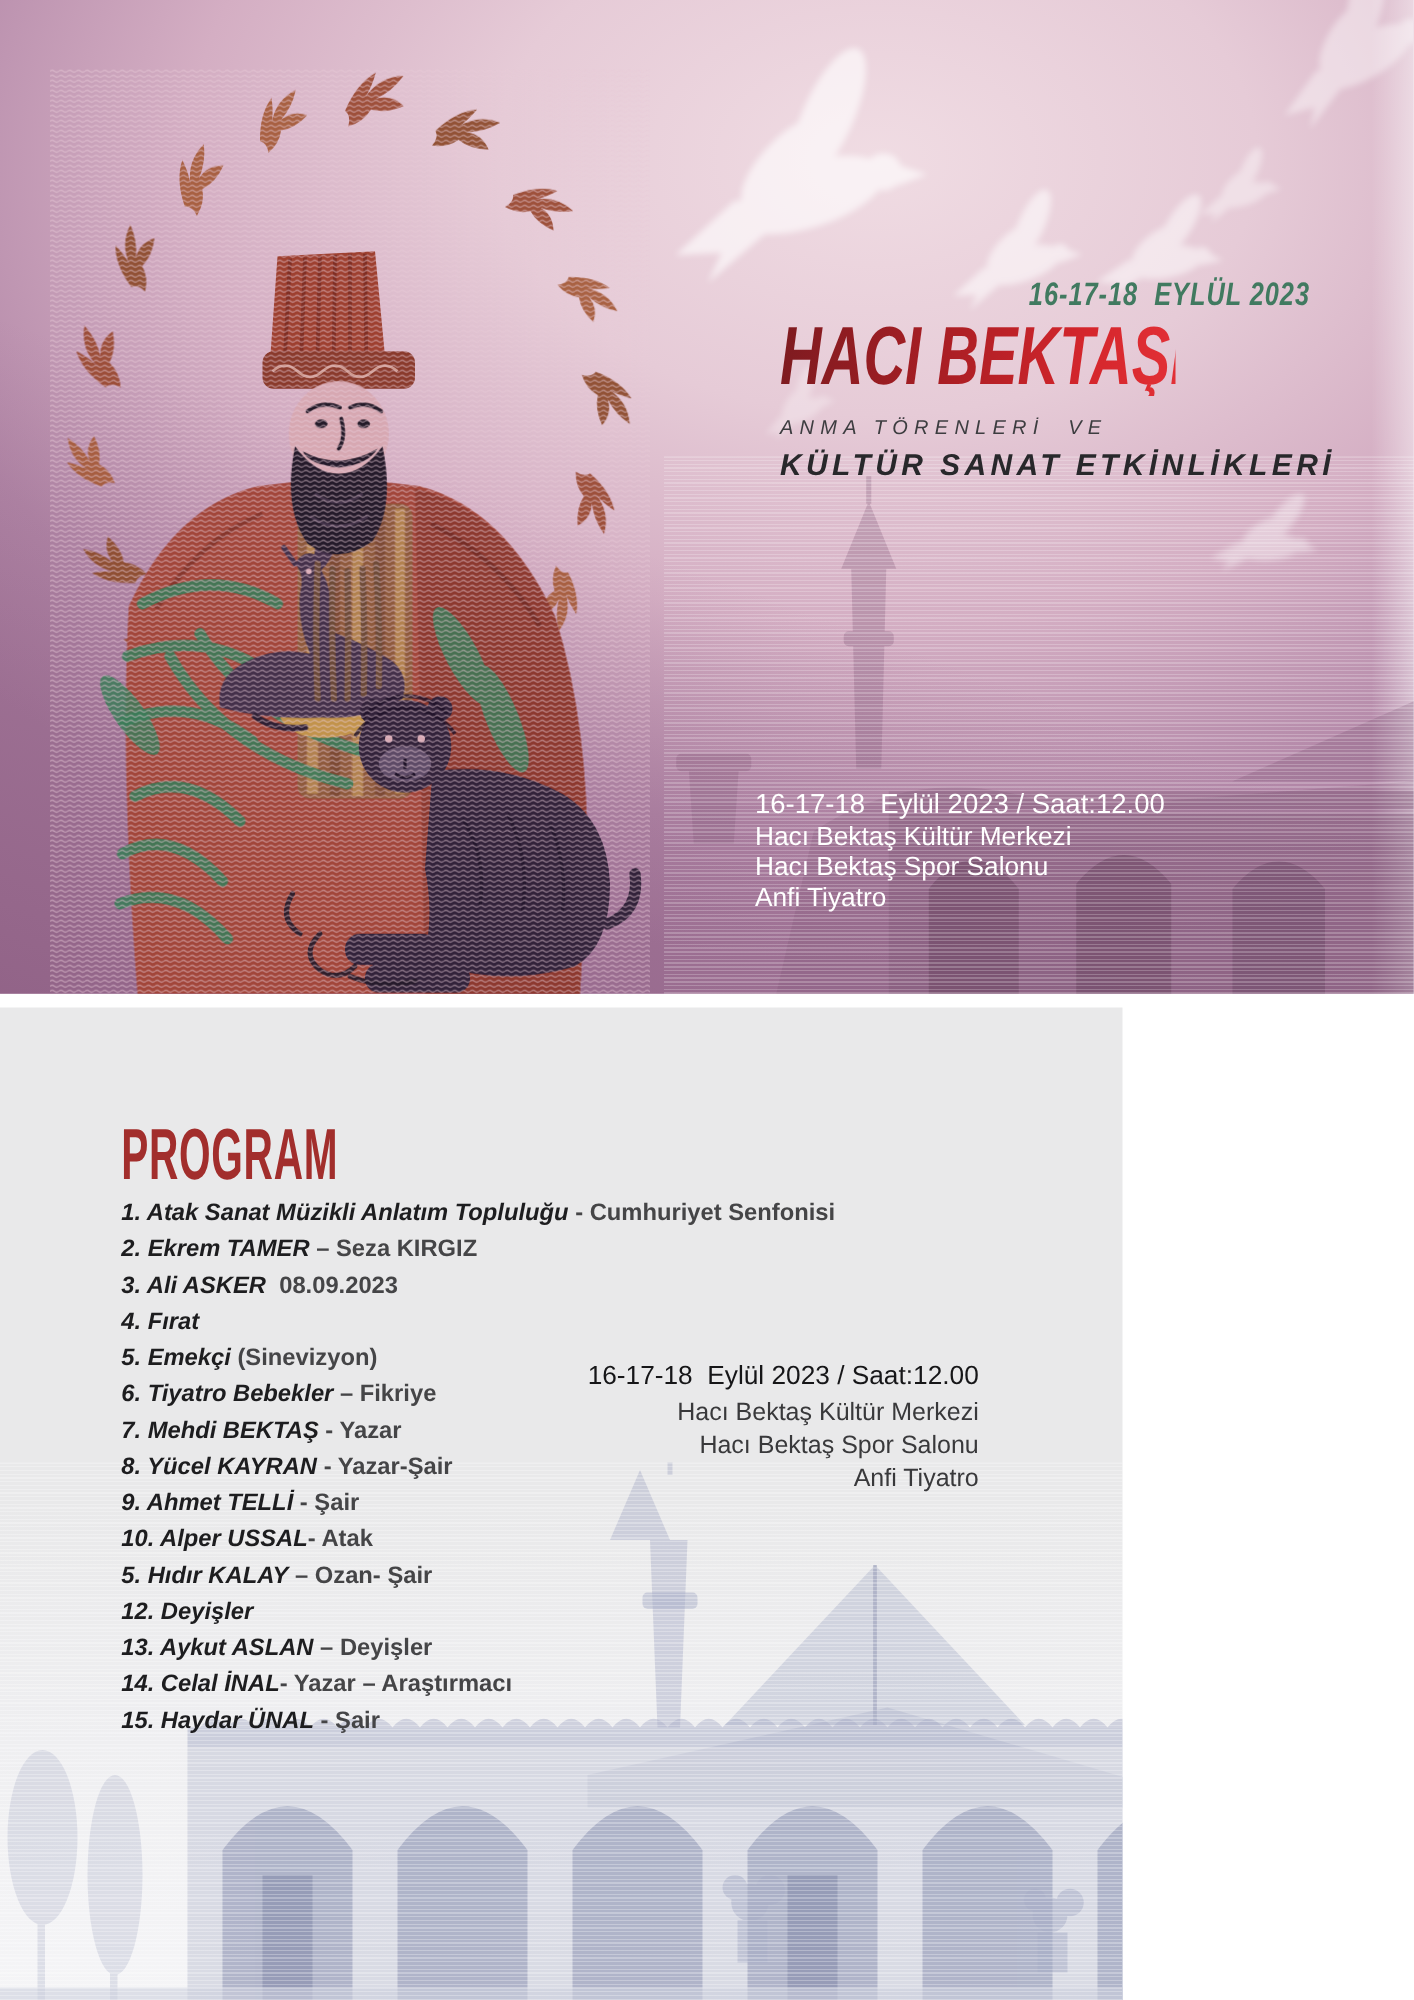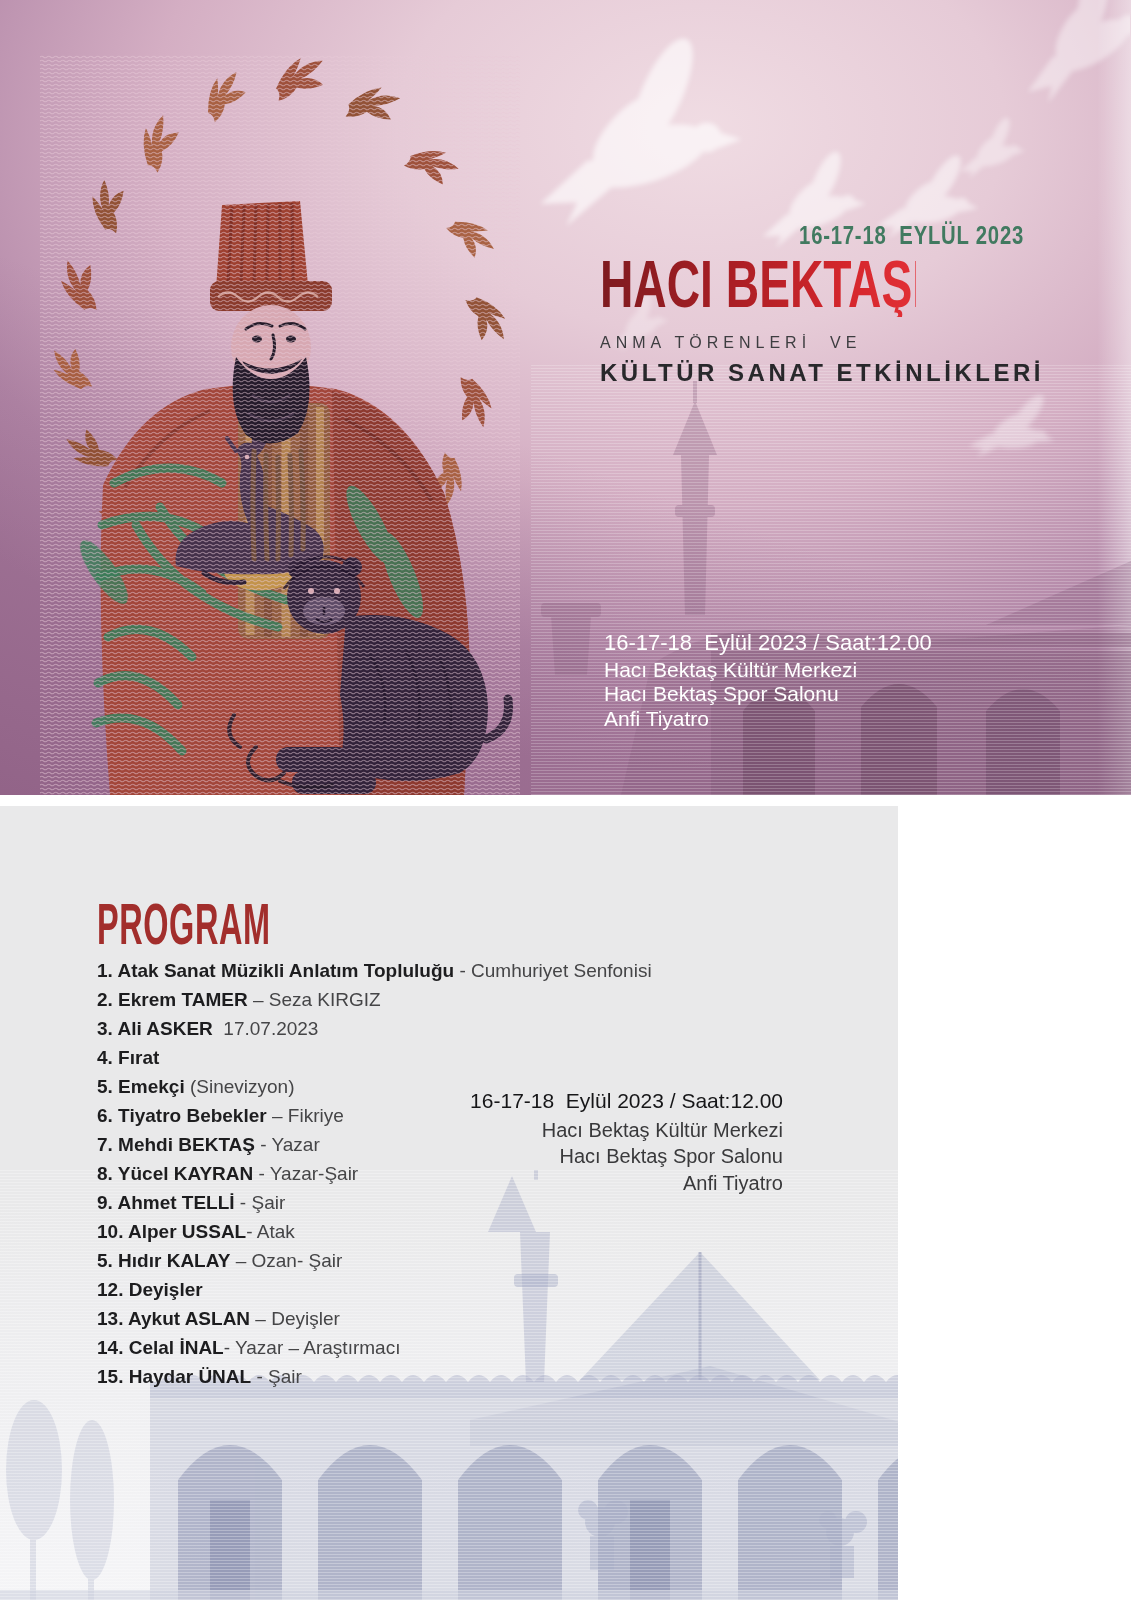--- a/index.html
+++ b/index.html
@@ -14,21 +14,21 @@
       linear-gradient(90deg, rgba(255,255,255,0) 97%, rgba(255,255,255,.45) 100%),
       radial-gradient(950px 640px at 62% 16%, #f0dce3 0%, #e6cbd7 32%, #d4aec3 58%, #b388a8 84%, #a87c9e 100%);}
   .scan{position:absolute;pointer-events:none;
     background:repeating-linear-gradient(180deg, rgba(255,255,255,.28) 0 1px, rgba(255,255,255,0) 1px 3px);}
   #scan-top{right:0;bottom:0;width:600px;height:430px;opacity:.8;}
 
   #doves-svg{position:absolute;left:470px;top:0px;width:660px;height:480px;}
   #calligram-svg{position:absolute;left:40px;top:55px;width:480px;height:740px;}
   #shrine-top-svg{position:absolute;right:0;bottom:0;width:600px;height:430px;}
 
-  .title-block{position:absolute;left:600px;top:220px;width:452px;}
+  .title-block{position:absolute;left:624px;top:220px;width:452px;font-style:italic;}
   .date-line{font-size:26px;font-weight:700;color:#417a60;text-align:right;white-space:pre;
     letter-spacing:1px;transform:scaleX(.78);transform-origin:right center;margin-right:28px;}
   .main-title{font-size:66px;font-weight:700;line-height:66px;margin-top:0px;white-space:nowrap;
     letter-spacing:0px;transform:scaleX(.70);transform-origin:left center;
     background:linear-gradient(90deg,#7e1b20 0%,#a81e24 40%,#d5262c 78%,#e23036 100%);
     -webkit-background-clip:text;background-clip:text;color:transparent;}
   .subtitle-1{font-size:16px;font-weight:400;color:#3d3d40;letter-spacing:5px;white-space:pre;margin-top:17px;}
   .subtitle-2{font-size:24px;font-weight:700;color:#28282b;letter-spacing:3.5px;white-space:nowrap;margin-top:7px;}
 
   .info{line-height:24.5px;}
@@ -39,22 +39,22 @@
   
   .bottom{position:absolute;left:0;top:806px;width:898px;height:794px;overflow:hidden;
     background:linear-gradient(180deg,#e9e9ea 0%,#e9e9ea 50%,#eeeef0 70%,#f5f5f7 100%);}
   #arcade-svg{position:absolute;left:0;bottom:0;width:1131px;height:430px;}
   #scan-bottom{left:0;right:0;bottom:0;height:430px;}
 
   .program-heading{position:absolute;left:97px;top:89px;font-size:58px;font-weight:700;line-height:58px;
     color:#a22e2c;white-space:nowrap;transform:scaleX(.56);transform-origin:left center;letter-spacing:1px;}
   .program-list{position:absolute;left:97px;top:150px;font-size:19px;}
   .item{white-space:pre;line-height:29px;height:29px;}
-  .ib{font-weight:700;color:#1d1d1f;}
-  .ir{font-weight:400;color:#454547;}
+  .ib{font-weight:700;color:#1d1d1f;font-style:italic;}
+  .ir{font-weight:700;color:#454547;}
 
   .info-bottom{position:absolute;right:115px;top:282px;text-align:right;color:#39393b;font-size:20px;line-height:26.5px;}
   .info-bottom .l1{font-size:21px;color:#161618;margin-bottom:2px;}
 </style>
 </head>
 <body>
 
 <div class="poster">
 
   <section class="top">
@@ -328,21 +328,21 @@
         <rect x="0" y="420" width="1131" height="10" fill="#cdd1de" opacity="0.6"></rect>
       </g>
     </svg>
     <div class="scan" id="scan-bottom"></div>
 
     <h2 class="program-heading" style="margin:0;">PROGRAM</h2>
 
     <div class="program-list" id="program-list">
         <div class="item"><span class="ib">1. Atak Sanat Müzikli Anlatım Topluluğu</span><span class="ir"> - Cumhuriyet Senfonisi</span></div>
         <div class="item"><span class="ib">2. Ekrem TAMER</span><span class="ir"> – Seza KIRGIZ</span></div>
-        <div class="item"><span class="ib">3. Ali ASKER</span><span class="ir">  17.07.2023</span></div>
+        <div class="item"><span class="ib">3. Ali ASKER</span><span class="ir">  08.09.2023</span></div>
         <div class="item"><span class="ib">4. Fırat</span><span class="ir"></span></div>
         <div class="item"><span class="ib">5. Emekçi</span><span class="ir"> (Sinevizyon)</span></div>
         <div class="item"><span class="ib">6. Tiyatro Bebekler</span><span class="ir"> – Fikriye</span></div>
         <div class="item"><span class="ib">7. Mehdi BEKTAŞ</span><span class="ir"> - Yazar</span></div>
         <div class="item"><span class="ib">8. Yücel KAYRAN</span><span class="ir"> - Yazar-Şair</span></div>
         <div class="item"><span class="ib">9. Ahmet TELLİ</span><span class="ir"> - Şair</span></div>
         <div class="item"><span class="ib">10. Alper USSAL</span><span class="ir">- Atak</span></div>
         <div class="item"><span class="ib">5. Hıdır KALAY</span><span class="ir"> – Ozan- Şair</span></div>
         <div class="item"><span class="ib">12. Deyişler</span><span class="ir"></span></div>
         <div class="item"><span class="ib">13. Aykut ASLAN</span><span class="ir"> – Deyişler</span></div>

